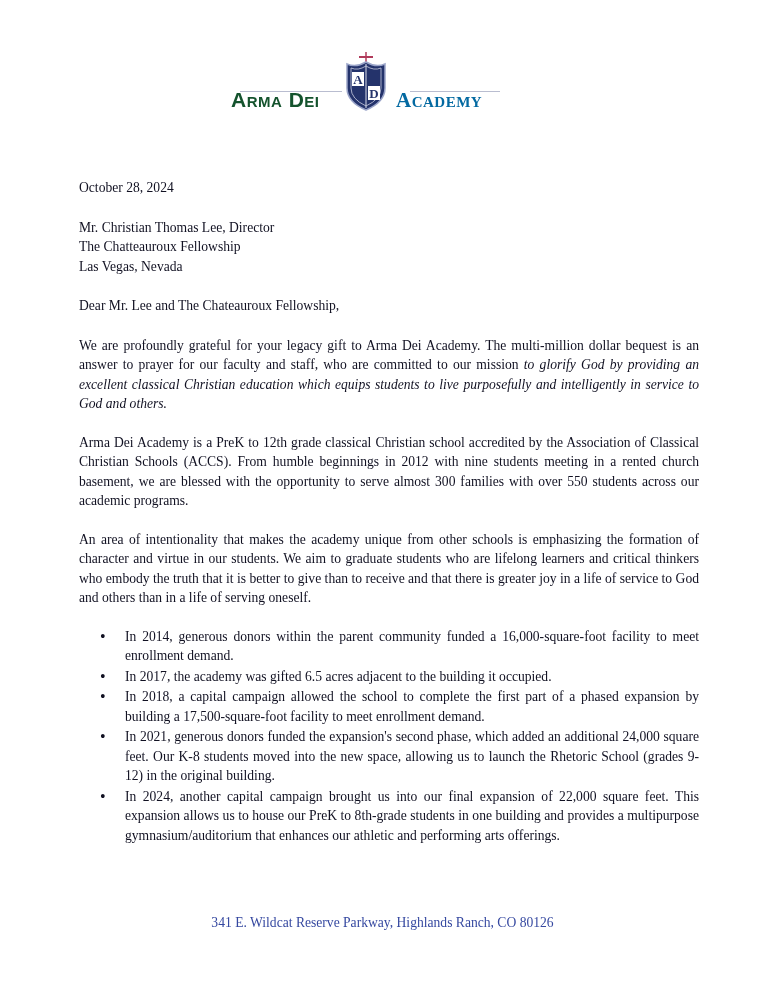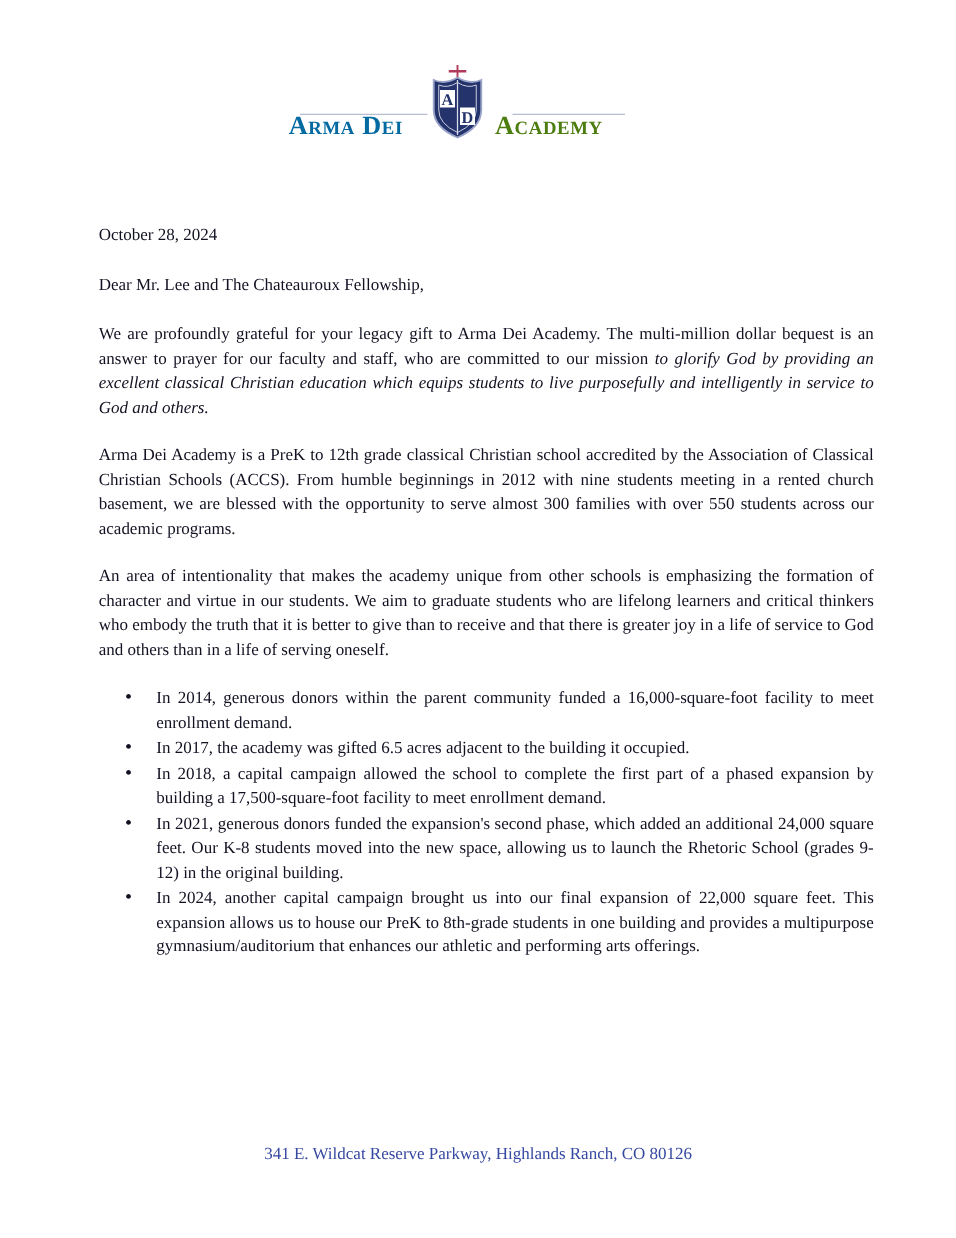--- a/index.html
+++ b/index.html
@@ -1,19 +1,19 @@
 <!DOCTYPE html>
 <html><head>
 <meta charset="utf-8">
 <style>
   html, body { margin: 0; padding: 0; background: #ffffff; }
   body { width: 765px; height: 990px; position: relative; overflow: hidden; font-family: "Liberation Serif", "DejaVu Serif", serif; color: #111122; }
   .letterhead { position: absolute; top: 42px; left: 0; width: 765px; height: 100px; }
-  .brand-left { position: absolute; left: 231px; top: 46px; font-family: Liberation Serif, serif; font-weight: bold; color: #0369a1; font-size: 21px; letter-spacing: 0.5px; font-variant: small-caps; }
-  .brand-right { position: absolute; left: 396px; top: 46px; font-family: "Liberation Serif", serif; font-weight: bold; color: #4d7c0f; font-size: 21px; letter-spacing: 0.5px; font-variant: small-caps; }
+  .brand-left { position: absolute; left: 231px; top: 46px; font-family: Liberation Sans, sans-serif; font-weight: bold; color: #14532d; font-size: 21px; letter-spacing: 0.5px; font-variant: small-caps; }
+  .brand-right { position: absolute; left: 396px; top: 46px; font-family: "Liberation Serif", serif; font-weight: bold; color: #0369a1; font-size: 21px; letter-spacing: 0.5px; font-variant: small-caps; }
   .rule-left { position: absolute; left: 240px; top: 49px; width: 102px; height: 1px; background: #b9bdd0; }
   .rule-right { position: absolute; left: 410px; top: 49px; width: 90px; height: 1px; background: #b9bdd0; }
   .shield { position: absolute; left: 344px; top: 10px; width: 44px; height: 62px; }
   .tagline { position: absolute; left: 0; width: 765px; top: 80px; text-align: center; color: #c4b8c0; font-size: 10.5px; letter-spacing: 1.2px; }
   .content { position: absolute; left: 79px; top: 178px; width: 620px; font-size: 13.6px; line-height: 19.5px; }
   .content p { margin: 0; }
   .date { margin-bottom: 20px !important; font-family: Liberation Serif, serif; }
   .addr { margin-bottom: 20px !important; }
   .salutation { margin-bottom: 20px !important; }
   .para { margin-bottom: 19px !important; text-align: justify; }
@@ -41,20 +41,25 @@
       <rect x="24" y="34" width="12" height="14" fill="#ffffff"></rect>
       <text x="14" y="32" text-anchor="middle" font-family="Liberation Serif, serif" font-weight="bold" font-size="13" fill="#24336b">A</text>
       <text x="30" y="46" text-anchor="middle" font-family="Liberation Serif, serif" font-weight="bold" font-size="13" fill="#24336b">D</text>
     </svg>
   </div>
   <div class="brand-right">Academy</div>
 </div>
 
 <div class="content">
   <p class="date">October 28, 2024</p>
+  <div class="addr">
+    <p>Mr. Christian Thomas Lee, Director</p>
+    <p>The Chatteauroux Fellowship</p>
+    <p>Las Vegas, Nevada</p>
+  </div>
   <p class="salutation">Dear Mr. Lee and The Chateauroux Fellowship,</p>
   <p class="para"><span>We are profoundly grateful for your legacy gift to Arma Dei Academy. The multi-million dollar bequest is an answer to prayer for our faculty and staff, who are committed to our mission </span><em>to glorify God by providing an excellent classical Christian education which equips students to live purposefully and intelligently in service to God and others.</em></p>
   <p class="para">Arma Dei Academy is a PreK to 12th grade classical Christian school accredited by the Association of Classical Christian Schools (ACCS). From humble beginnings in 2012 with nine students meeting in a rented church basement, we are blessed with the opportunity to serve almost 300 families with over 550 students across our academic programs.</p>
   <p class="para">An area of intentionality that makes the academy unique from other schools is emphasizing the formation of character and virtue in our students. We aim to graduate students who are lifelong learners and critical thinkers who embody the truth that it is better to give than to receive and that there is greater joy in a life of service to God and others than in a life of serving oneself.</p>
   <ul class="bullets">
     <li>In 2014, generous donors within the parent community funded a 16,000-square-foot facility to meet enrollment demand.</li>
     <li>In 2017, the academy was gifted 6.5 acres adjacent to the building it occupied.</li>
     <li>In 2018, a capital campaign allowed the school to complete the first part of a phased expansion by building a 17,500-square-foot facility to meet enrollment demand.</li>
     <li>In 2021, generous donors funded the expansion's second phase, which added an additional 24,000 square feet. Our K-8 students moved into the new space, allowing us to launch the Rhetoric School (grades 9-12) in the original building.</li>
     <li>In 2024, another capital campaign brought us into our final expansion of 22,000 square feet. This expansion allows us to house our PreK to 8th-grade students in one building and provides a multipurpose gymnasium/auditorium that enhances our athletic and performing arts offerings.</li>

